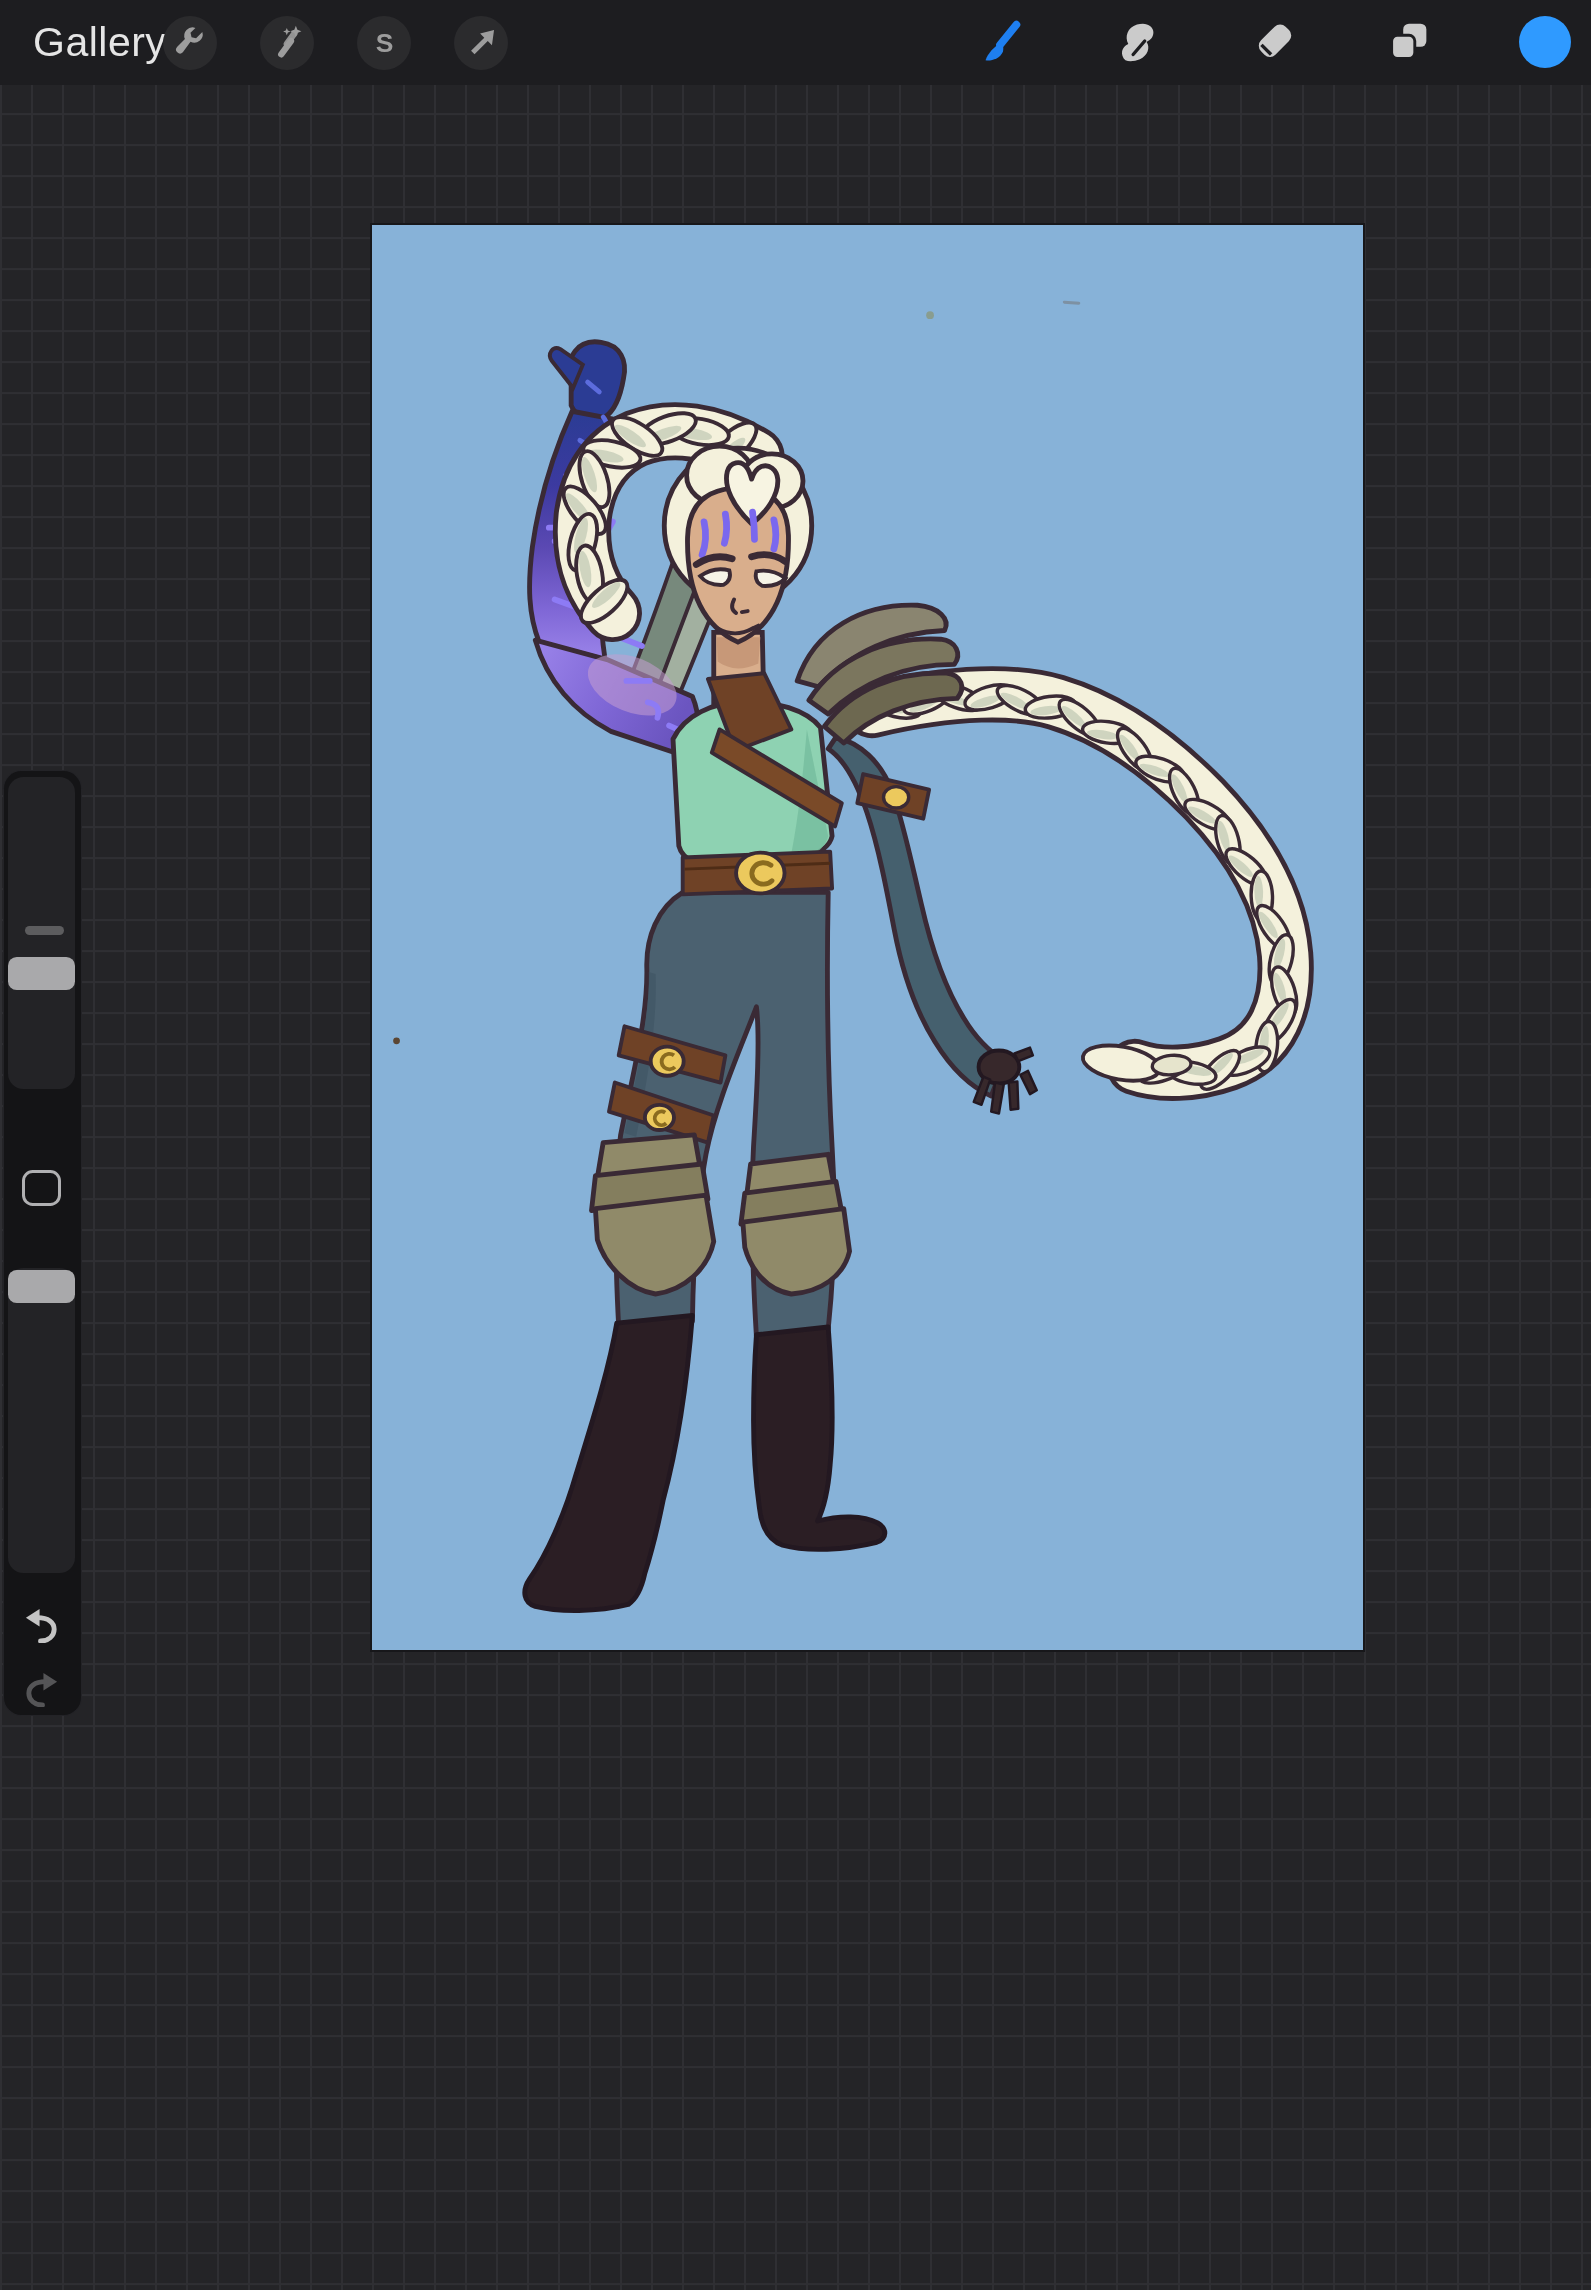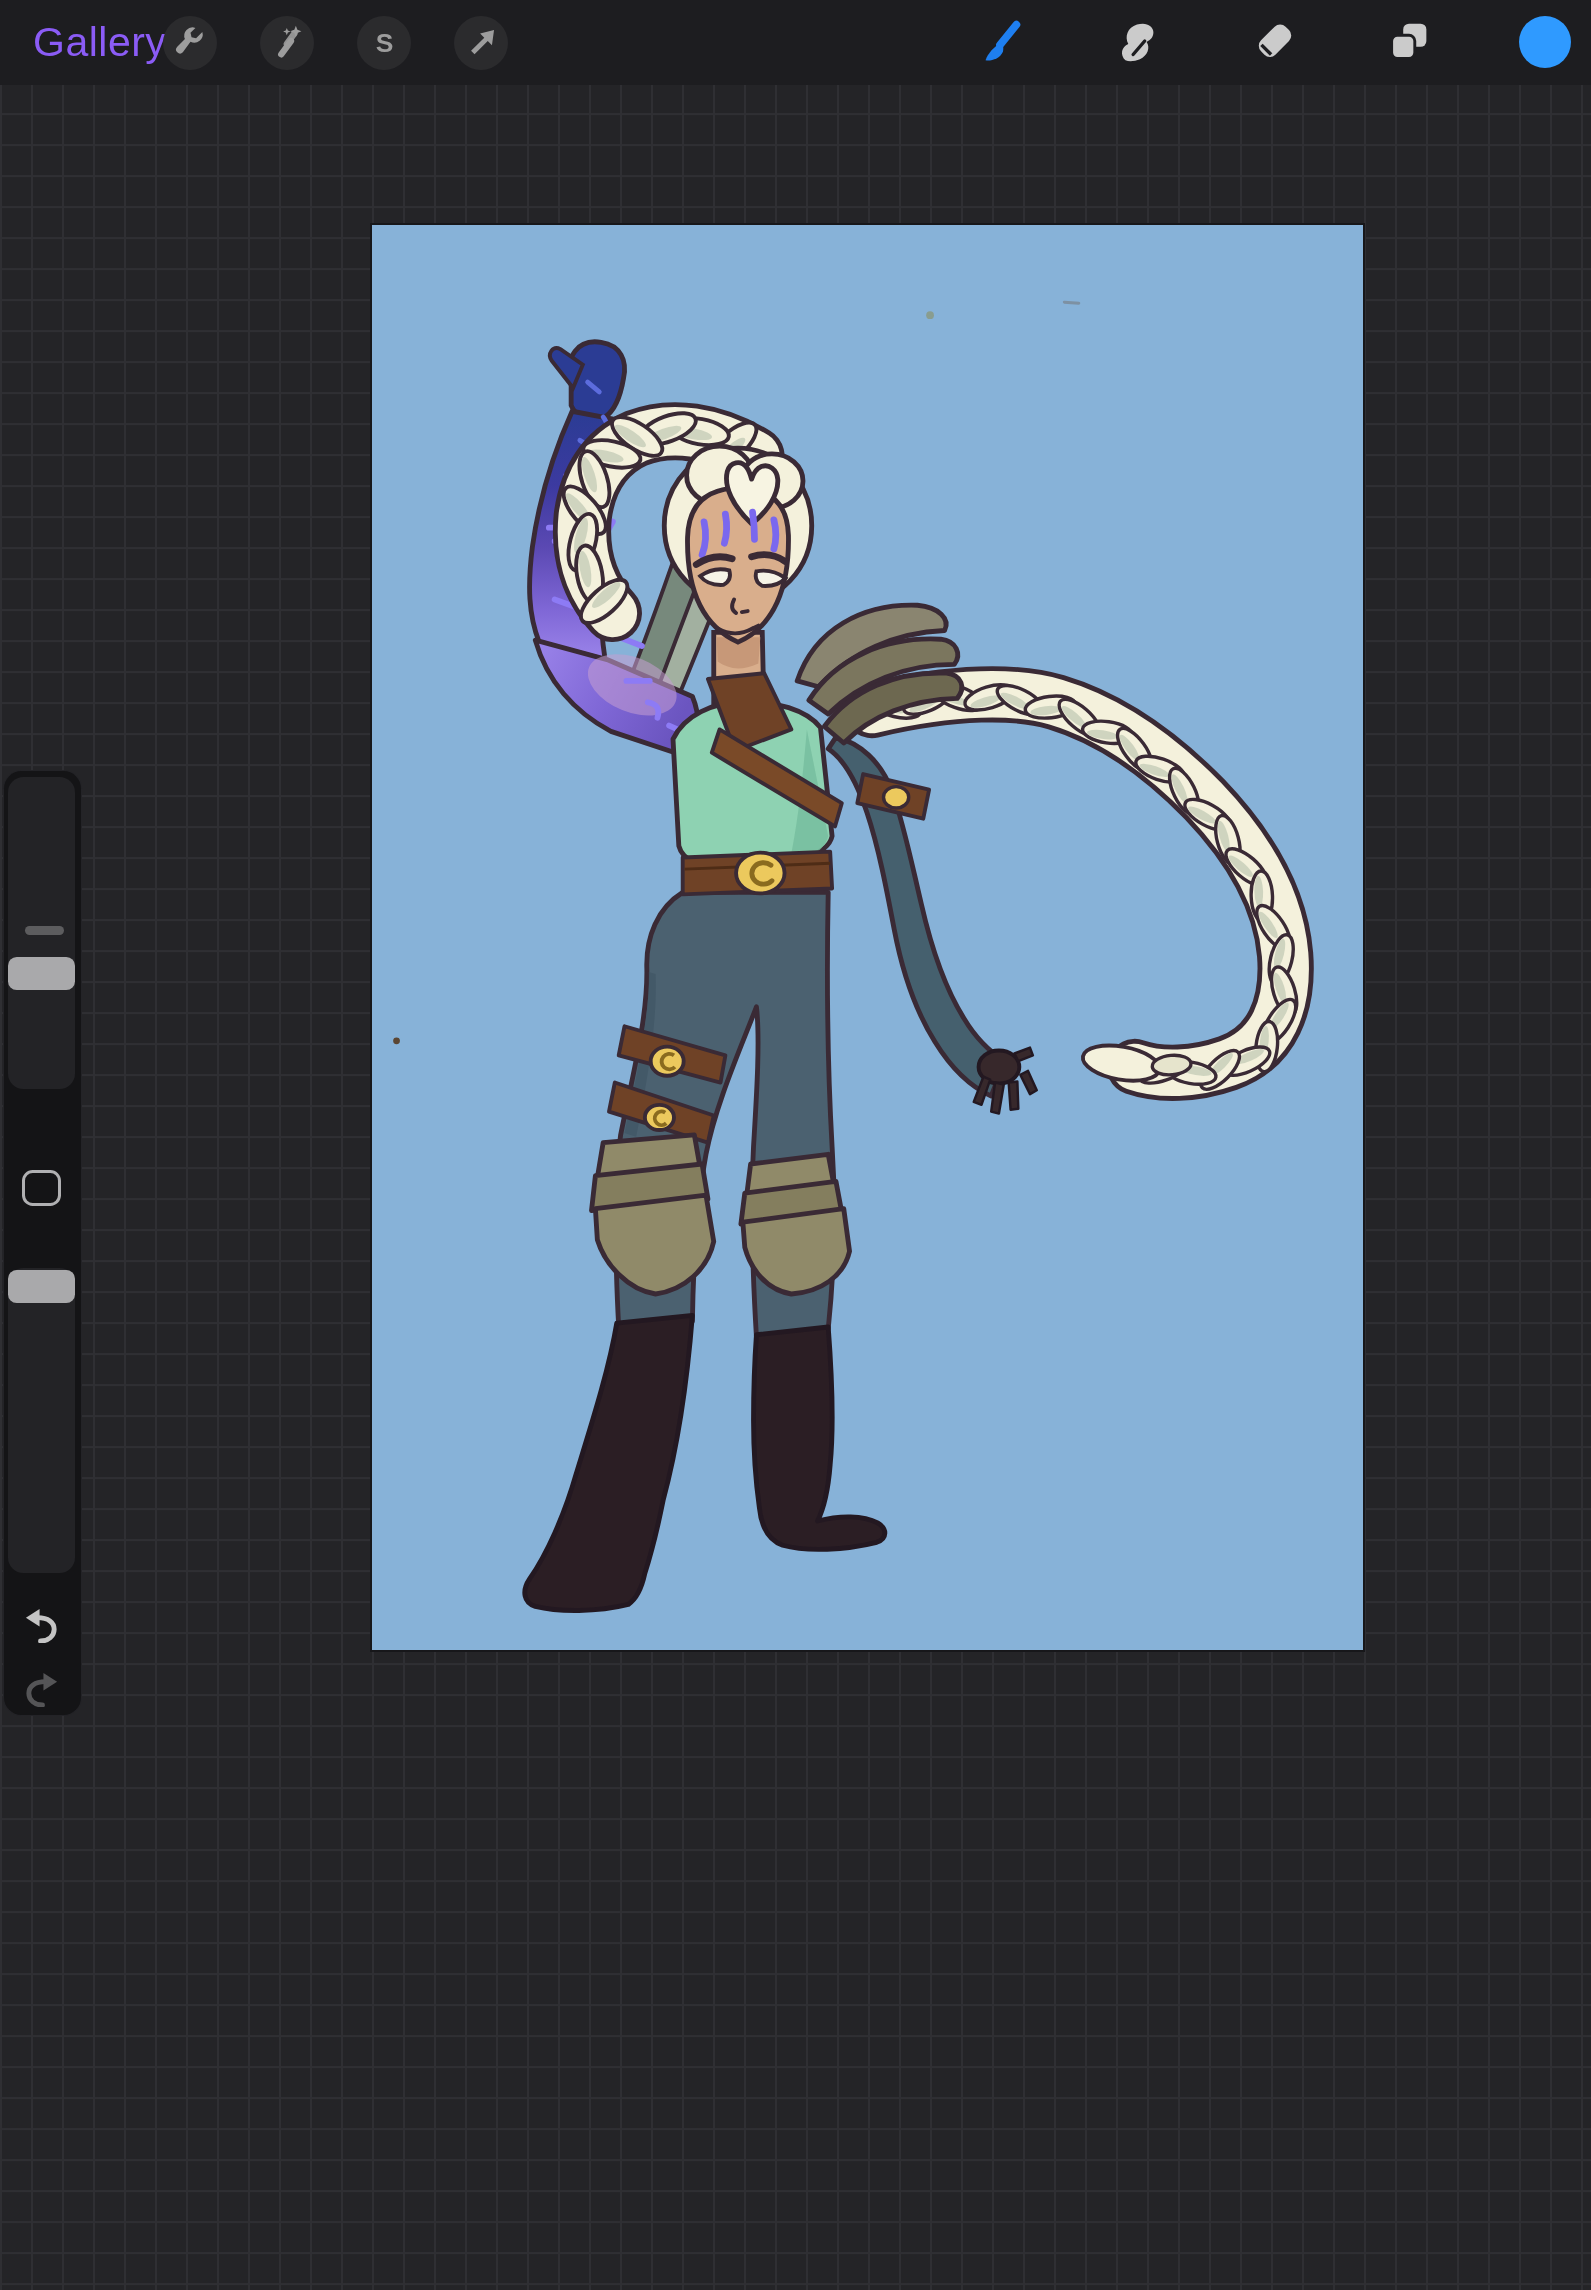--- a/index.html
+++ b/index.html
@@ -11,21 +11,21 @@
     background-color:#242427;
     background-image:
       linear-gradient(#2f2f33 1.9px, transparent 1.9px),
       linear-gradient(90deg,#2f2f33 1.9px, transparent 1.9px);
     background-size:31px 31px;
     background-position:0px -2.9px;}
 
   
   .toolbar{position:absolute;left:0;top:0;width:1591px;height:85px;background:#1d1d20;z-index:30;}
   .gallery-label{position:absolute;left:33px;top:0;height:85px;line-height:85px;
-    font-size:41px;color:#8b5cf6;letter-spacing:0.5px;cursor:default;}
+    font-size:41px;color:#e5e5e5;letter-spacing:0.5px;cursor:default;}
   .tool-circle{position:absolute;top:15.5px;width:54px;height:54px;border-radius:50%;
     background:#2b2b2d;display:flex;align-items:center;justify-content:center;}
   .tool-plain{position:absolute;display:flex;align-items:center;justify-content:center;}
   .color-swatch{position:absolute;left:1519px;top:15.5px;width:52px;height:52px;border-radius:50%;}
 
   
   .side-panel{position:absolute;left:3.9px;top:771px;width:77px;height:944px;
     background:#141416;border-radius:17.5px;z-index:20;box-shadow:0 0 0 1px #232327;}
   .slider-track{position:absolute;left:3.9px;width:67px;background:#232326;border-radius:15.5px;}
   .track-size{top:5.8px;height:312px;}

